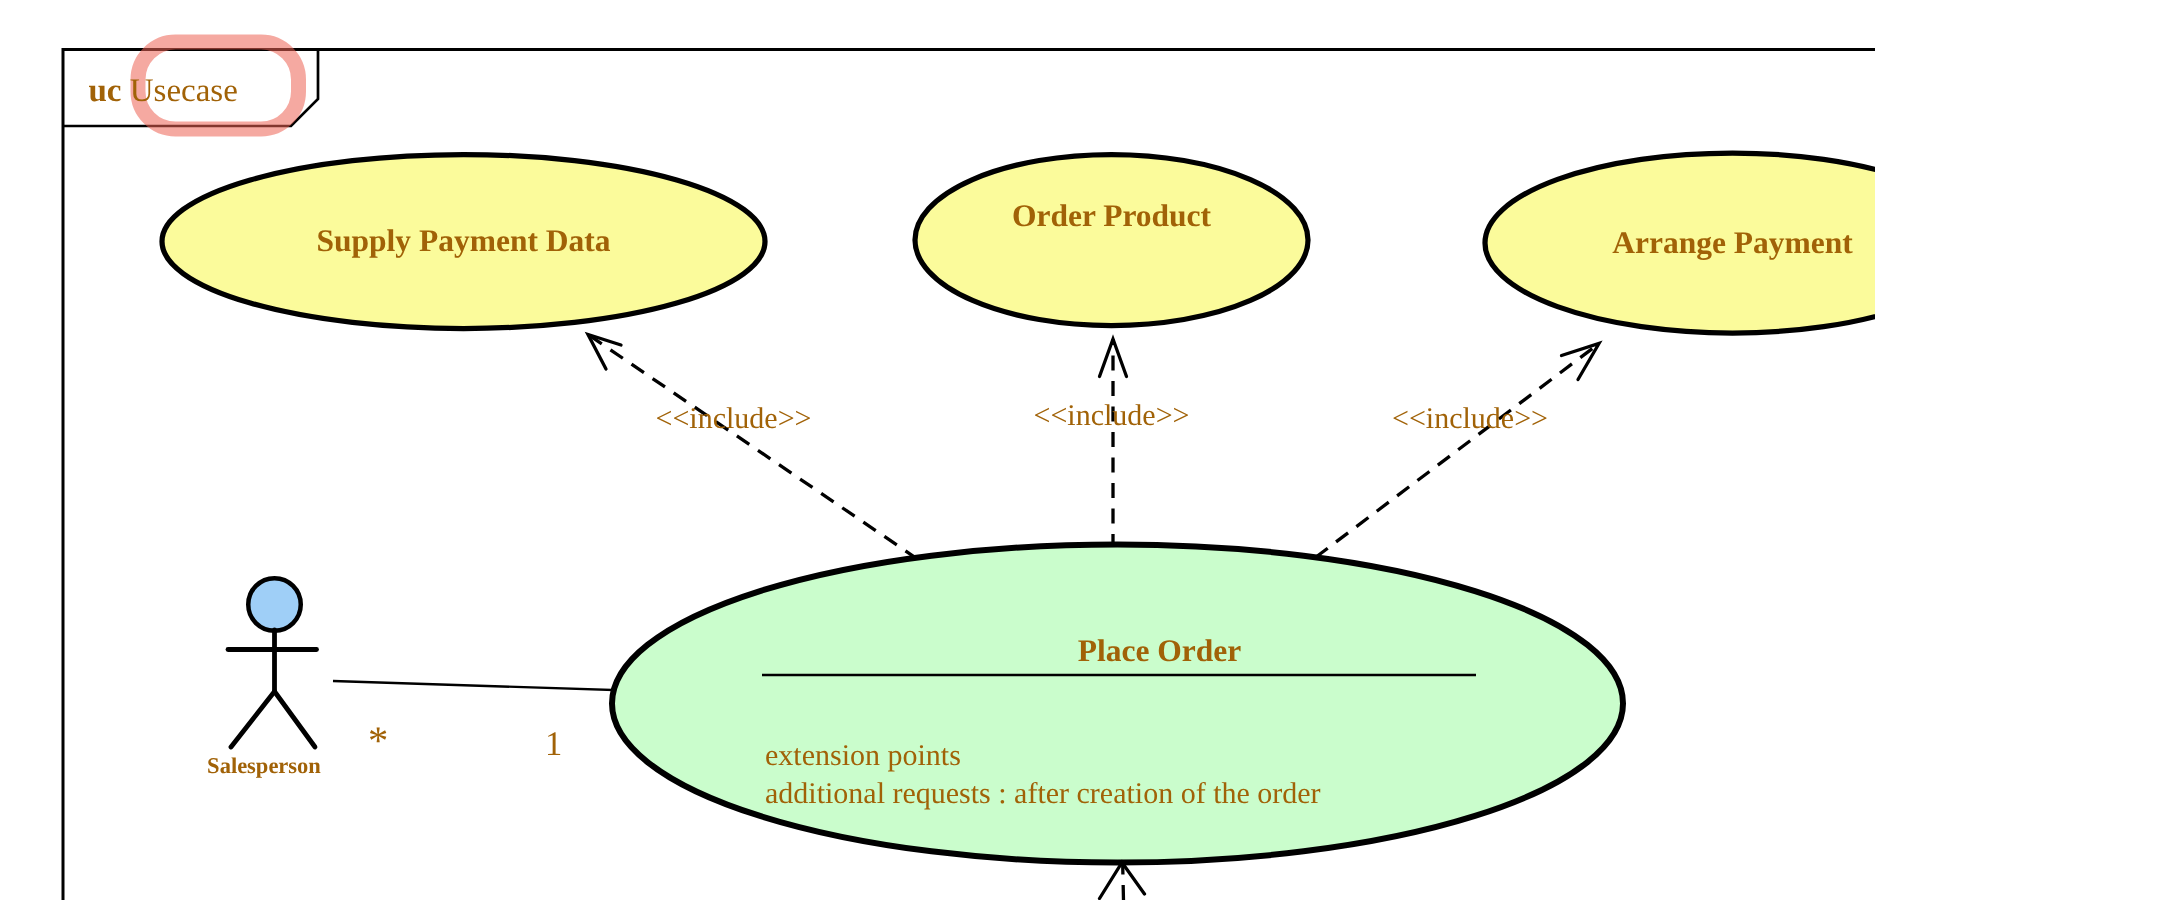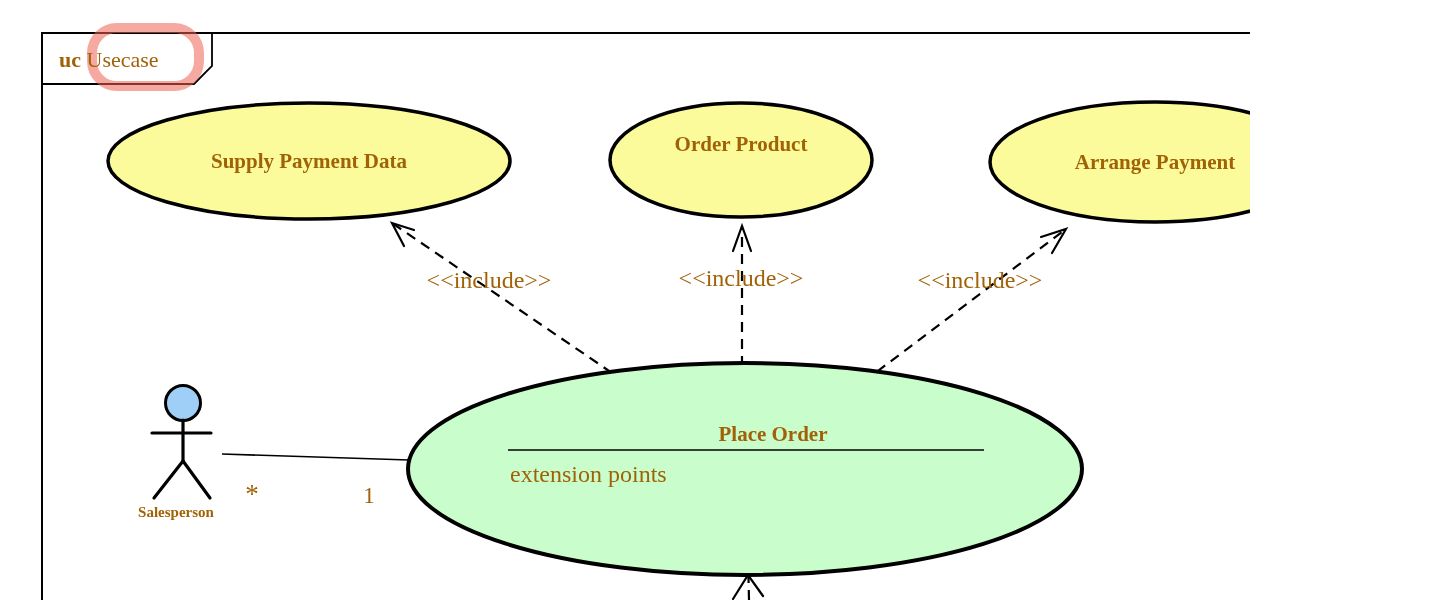--- a/index.html
+++ b/index.html
@@ -27,22 +27,22 @@
   .sep-line     { stroke: #000; stroke-width: 1.6; }
   .annot        { fill: none; stroke-width: 10; }
 
   
   .lbl { position: absolute; white-space: nowrap; }
   .center { transform: translate(-50%, -50%); }
   .bold { font-weight: bold; }
   .tab-label { left: 59px; top: 47px; font-size: 22px; }
   .tab-label .kw { font-weight: bold; }
   .uc-title { font-size: 21px; font-weight: bold; }
-  .inc-label { font-size: 24px; }
-  .body-text { font-size: 24px; }
+  .inc-label { font-size: 20px; }
+  .body-text { font-size: 20px; margin-top: 32px; }
 </style>
 </head>
 <body>
 
 <div class="canvas">
 
   <svg class="gfx" width="1438" height="600" viewBox="0 0 1438 600">
 
     <path class="edge-dashed" d="M640,392 L392,223"></path>
     <path class="edge-dashed" d="M742,400 L742,226"></path>
@@ -81,20 +81,21 @@
     <span class="kw">uc</span>
     <span>Usecase</span>
   </div>
 
   <div class="lbl center uc-title" style="left:309px; top:161px;">Supply Payment Data</div>
   <div class="lbl center uc-title" style="left:741px; top:144px;">Order Product</div>
   <div class="lbl center uc-title" style="left:1155px; top:162px;">Arrange Payment</div>
 
   <div class="lbl center uc-title" style="left:773px; top:434px;">Place Order</div>
   <div class="lbl body-text" style="left:510px; top:461px;">extension points</div>
+  <div class="lbl body-text" style="left:510px; top:486px;">additional requests : after creation of the order</div>
 
   <div class="lbl center inc-label" style="left:489px; top:280px;">&lt;&lt;include&gt;&gt;</div>
   <div class="lbl center inc-label" style="left:741px; top:278px;">&lt;&lt;include&gt;&gt;</div>
   <div class="lbl center inc-label" style="left:980px; top:280px;">&lt;&lt;include&gt;&gt;</div>
 
   <div class="lbl center bold" style="left:176px; top:512px; font-size:15px;">Salesperson</div>
   <div class="lbl center" style="left:252px; top:494px; font-size:27px;">*</div>
   <div class="lbl center" style="left:369px; top:496px; font-size:23px;">1</div>
 
 </div>

